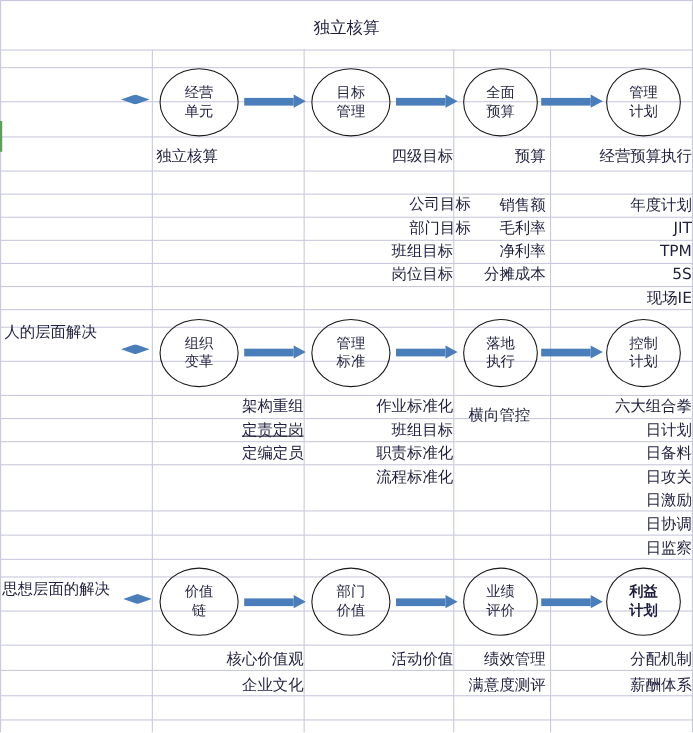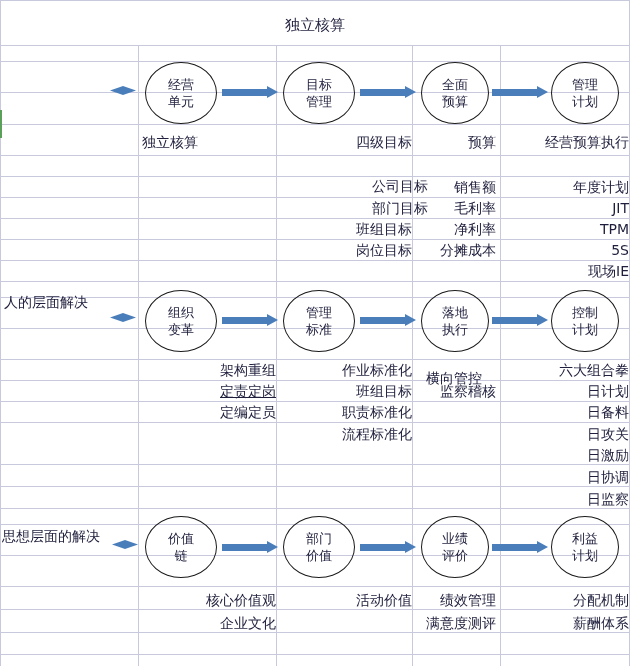--- a/index.html
+++ b/index.html
@@ -213,21 +213,20 @@
   <div class="cell r" style="left:412px;top:368px;width:84px;text-align:center;">横向管控</div>
   <div class="cell c" style="left:500px;top:360px;width:129px;">六大组合拳</div>
 
   <div class="cell c" style="left:138px;top:381px;width:138px;text-decoration:underline;">定责定岗</div>
   <div class="cell c" style="left:138px;top:402px;width:138px;">定编定员</div>
 
   <div class="cell c" style="left:276px;top:381px;width:136px;">班组目标</div>
   <div class="cell c" style="left:276px;top:402px;width:136px;">职责标准化</div>
   <div class="cell c" style="left:276px;top:424px;width:136px;">流程标准化</div>
 
-  <div class="cell r" style="left:412px;top:381px;width:84px;">监察稽核</div>
 
   <div class="cell c" style="left:500px;top:381px;width:129px;">日计划</div>
   <div class="cell c" style="left:500px;top:402px;width:129px;">日备料</div>
   <div class="cell c" style="left:500px;top:424px;width:129px;">日攻关</div>
   <div class="cell c" style="left:500px;top:445px;width:129px;">日激励</div>
   <div class="cell c" style="left:500px;top:467px;width:129px;">日协调</div>
   <div class="cell c" style="left:500px;top:489px;width:129px;">日监察</div>
 
   <div class="cell l" style="left:2px;top:526px;width:136px;">思想层面的解决</div>
   <div class="diamond" style="left:112px;top:540px;"></div>
@@ -252,21 +251,21 @@
 
   <div class="node" style="left:421px;top:516px;width:66px;height:60px;">
     <span>业绩</span>
     <span>评价</span>
   </div>
   <div class="arrow" style="left:492px;top:541px;width:56px;">
     <div class="shaft" style="width:45px;"></div>
       <div class="head"></div>
   </div>
 
-  <div class="node" style="left:551px;top:516px;width:66px;height:60px;">
+  <div class="node" style="left:551px;top:516px;width:66px;height:60px;font-weight:bold;">
     <span>利益</span>
     <span>计划</span>
   </div>
 
   <div class="cell c" style="left:138px;top:590px;width:138px;">核心价值观</div>
   <div class="cell c" style="left:276px;top:590px;width:136px;">活动价值</div>
   <div class="cell r" style="left:412px;top:590px;width:84px;">绩效管理</div>
   <div class="cell c" style="left:500px;top:590px;width:129px;">分配机制</div>
 
   <div class="cell c" style="left:138px;top:613px;width:138px;">企业文化</div>

